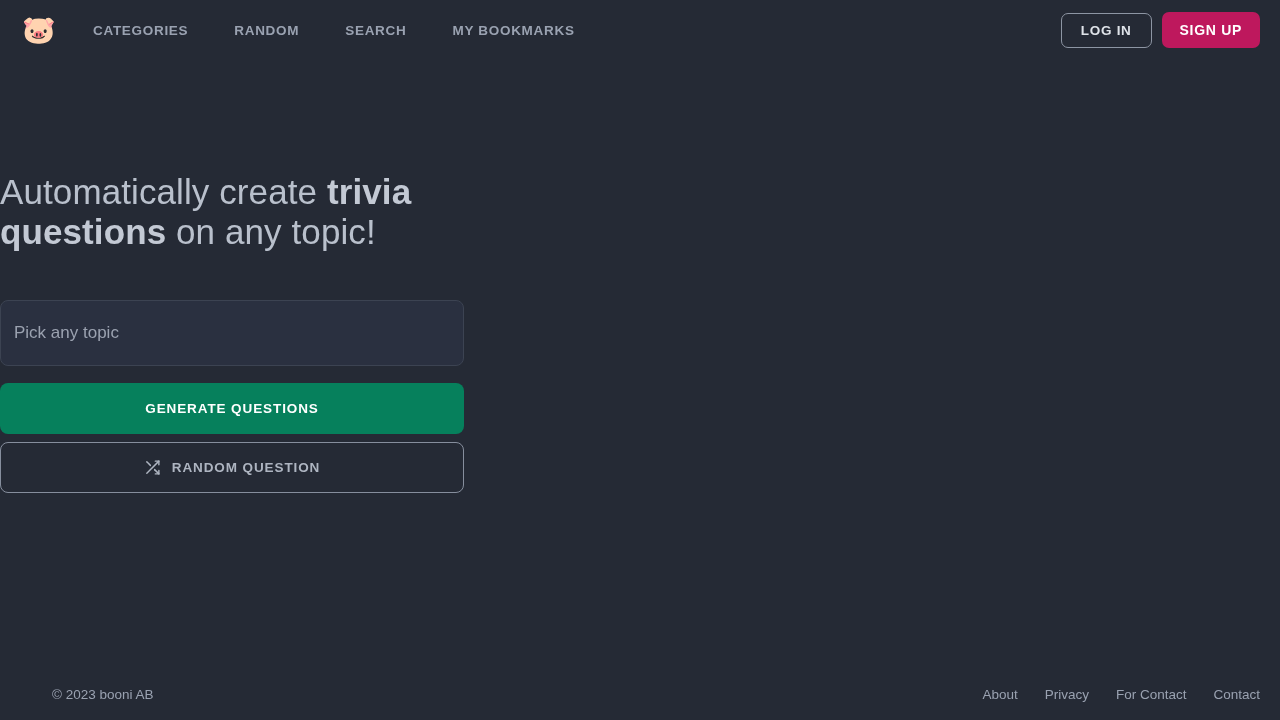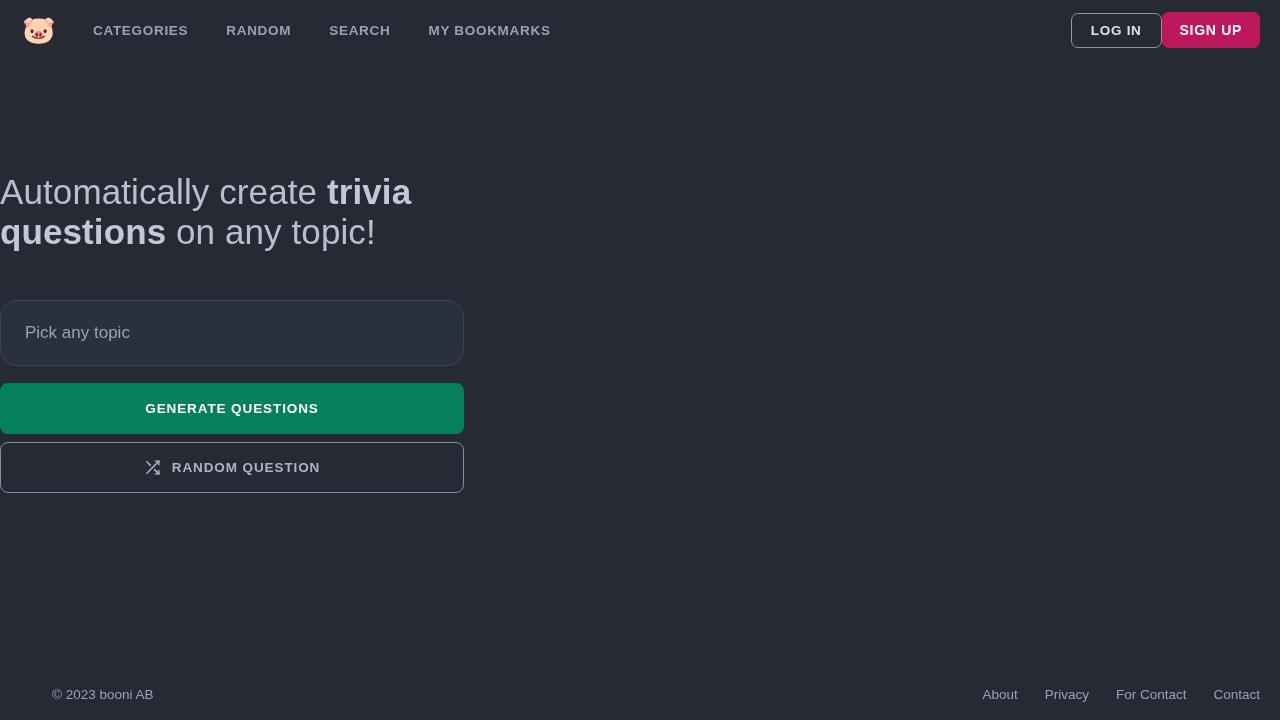--- a/index.html
+++ b/index.html
@@ -44,37 +44,38 @@
     cursor: pointer;
   }
   .brand-emoji {
     font-size: 27px;
     line-height: 1;
     user-select: none;
   }
   .nav {
     display: flex;
     align-items: center;
-    gap: 4px;
+    gap: 12px;
   }
   .nav-item {
     color: #9aa2b1;
     font-size: 13.5px;
     font-weight: bold;
     letter-spacing: 0.7px;
     text-transform: uppercase;
     padding: 8px 17px;
     cursor: pointer;
     white-space: nowrap;
   }
   .nav-spacer { flex: 1 1 auto; }
 
   .auth {
     display: flex;
     align-items: center;
+    gap: 10px;
   }
   .btn-login {
     border: 1px solid #8d95a3;
     background: transparent;
     color: #dfe3e9;
     font-family: "Liberation Sans", sans-serif;
     font-size: 13.5px;
     font-weight: bold;
     letter-spacing: 0.7px;
     padding: 9px 19px;
@@ -113,25 +114,25 @@
     letter-spacing: 0.1px;
   }
   .headline b { font-weight: bold; color: #c3c9d4; }
 
   .topic-input {
     display: block;
     width: 464px;
     height: 66px;
     background: #2a3040;
     border: 1px solid #3c4352;
-    border-radius: 16px;
+    border-radius: 8px;
     color: #c9cfd9;
     font-family: "Liberation Sans", sans-serif;
     font-size: 17px;
-    padding: 0 24px;
+    padding: 0 13px;
     outline: none;
   }
   .topic-input::placeholder { color: #9ba2b0; }
 
   .btn-generate {
     display: block;
     width: 464px;
     height: 51px;
     margin-top: 17px;
     background: #06805c;

